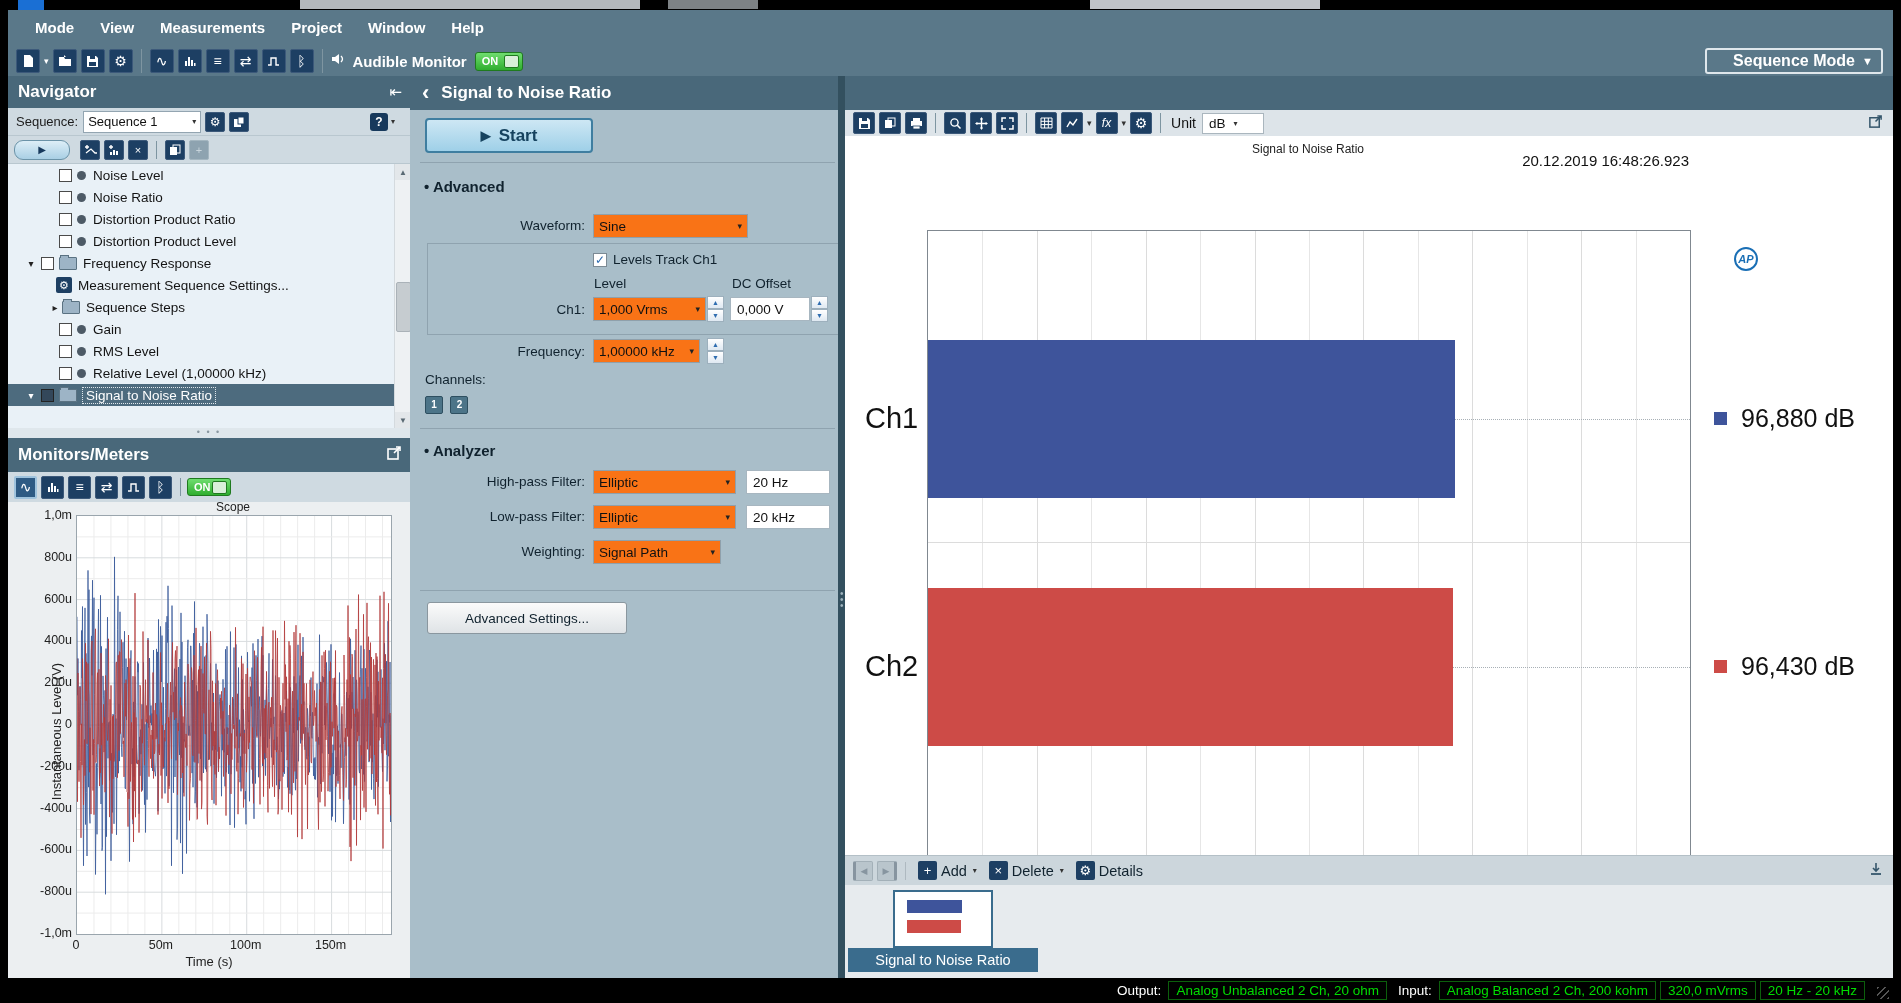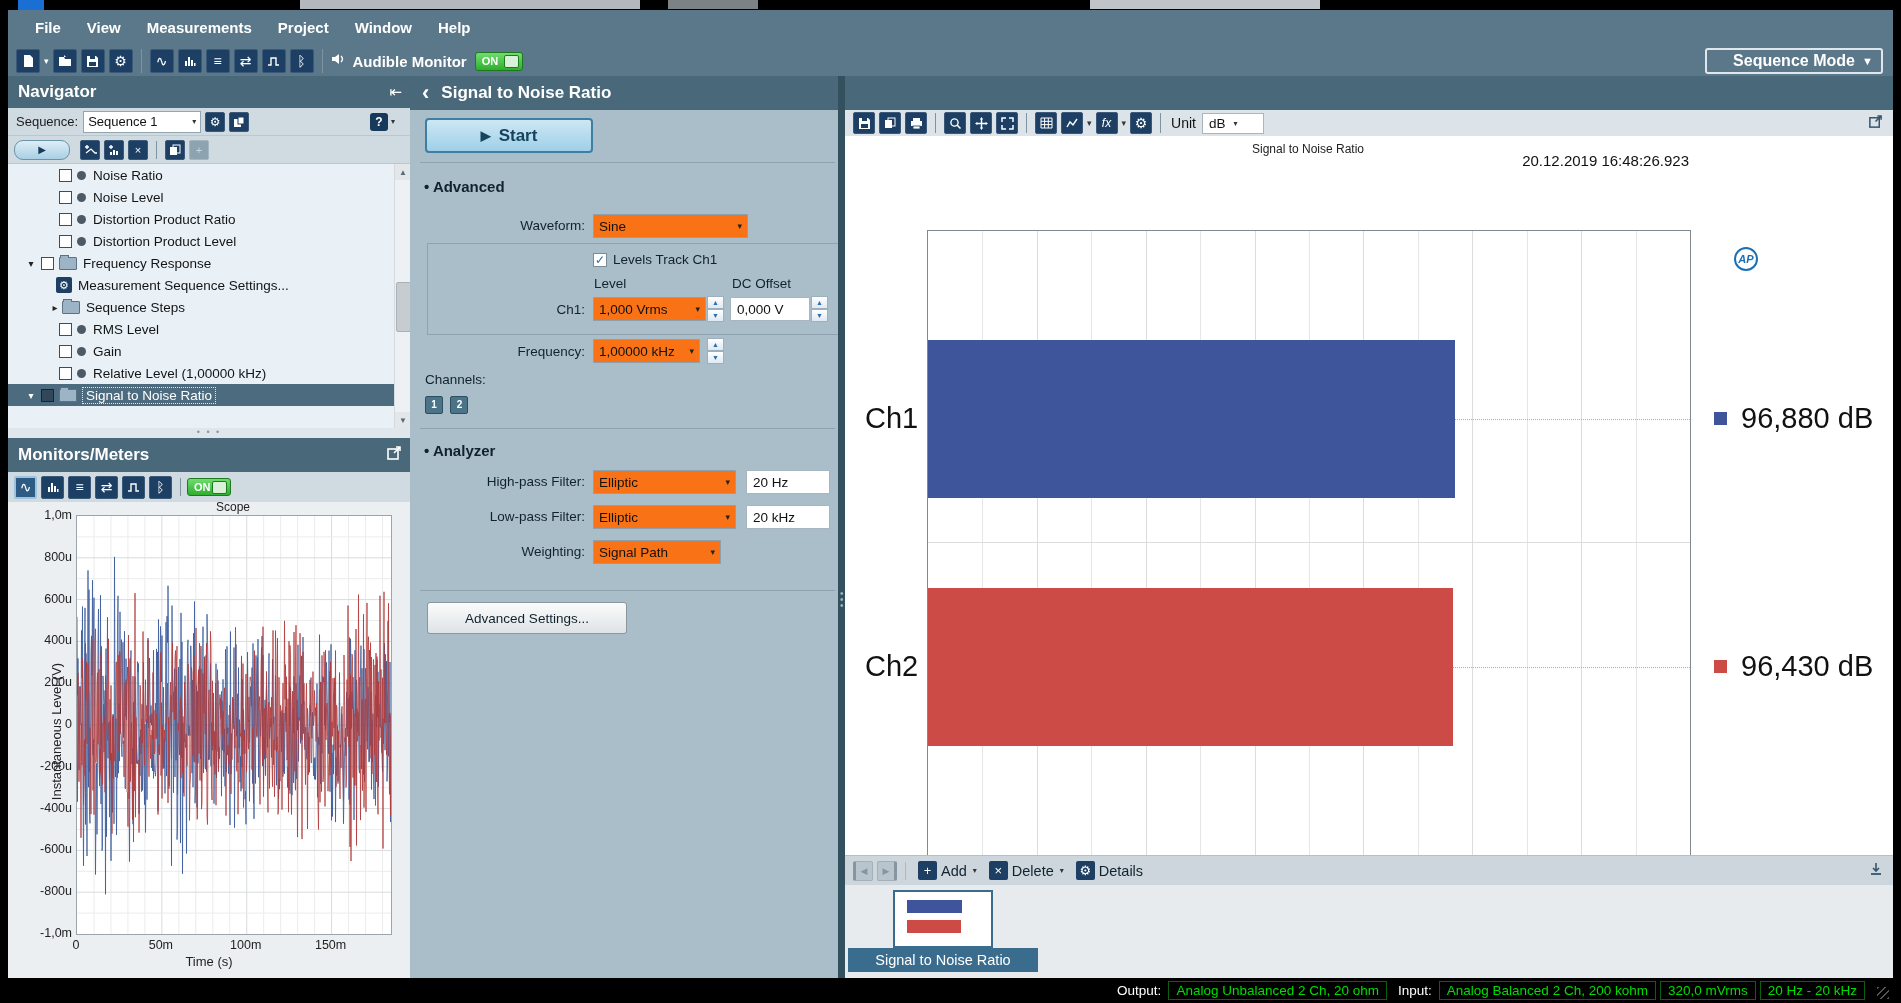--- a/index.html
+++ b/index.html
@@ -124,21 +124,21 @@
   .chart-area{position:absolute;left:0;top:60px;width:100%;height:719px;background:#fff;}
   .snr-title{position:absolute;left:82px;top:6px;width:762px;text-align:center;font-size:12px;color:#222;}
   .snr-ts{position:absolute;right:204px;top:16px;font-size:15px;color:#111;}
   .plot{position:absolute;left:82px;top:94px;width:762px;height:624px;border:1px solid #808890;background:#fff;}
   .vgrid{position:absolute;top:0;bottom:0;width:1px;background:#dcdcdc;}
   .hgrid{position:absolute;left:0;right:0;height:1px;background:#dcdcdc;}
   .bar{position:absolute;left:0;}
   .leader{position:absolute;border-top:1px dotted #a8b0b6;}
   .cat{position:absolute;font-size:29px;color:#111;transform:translateY(-50%);}
   .legend-sq{position:absolute;width:13px;height:13px;}
-  .legend-val{position:absolute;font-size:29px;color:#111;transform:translateY(-50%);white-space:nowrap;}
+  .legend-val{position:absolute;font-size:25px;color:#111;transform:translateY(-50%);white-space:nowrap;}
   .xtick{position:absolute;top:728px;font-size:29px;color:#111;transform:translateX(-50%) scaleX(0.82);}
   .snr-xlabel{position:absolute;left:82px;top:766px;width:762px;text-align:center;font-size:13.5px;color:#111;}
   .ap-logo{position:absolute;left:806px;top:16px;width:24px;height:24px;border:2px solid #1a6fb5;border-radius:50%;
            color:#1a6fb5;font-style:italic;font-weight:bold;font-size:11px;display:flex;align-items:center;justify-content:center;box-sizing:border-box;}
   .gbottom{position:absolute;left:0;top:779px;width:100%;height:30px;background:#ccd6dc;display:flex;align-items:center;padding-left:6px;box-sizing:border-box;border-top:1px solid #b4c0c7;}
   .gbottom .navb{width:20px;height:20px;background:#b9c5cc;border:1px solid #a3b0b8;border-radius:2px;color:#8795a0;
                  font-size:9px;display:flex;align-items:center;justify-content:center;margin:0 2px;box-sizing:border-box;}
   .gbottom .miniico{width:19px;height:19px;background:#1d3f63;border-radius:2px;color:#fff;font-size:13px;
                     display:flex;align-items:center;justify-content:center;margin:0 4px 0 6px;}
   .gbottom .blbl{font-size:14.5px;color:#10222e;}
@@ -160,21 +160,21 @@
 
 <div class="frag" style="left:18px;width:26px;background:#1a6fd4;height:10px;"></div>
 <div class="frag" style="left:300px;width:340px;background:#b4b8bc;"></div>
 <div class="frag" style="left:668px;width:90px;background:#7d8285;"></div>
 <div class="frag" style="left:1090px;width:230px;background:#c0c4c8;"></div>
 
 <div class="app">
 
   <div class="menubar">
     <div id="menu-items" style="display:flex;">
-        <span class="menu-item">File</span>
+        <span class="menu-item">Mode</span>
         <span class="menu-item">View</span>
         <span class="menu-item">Measurements</span>
         <span class="menu-item">Project</span>
         <span class="menu-item">Window</span>
         <span class="menu-item">Help</span>
       </div>
   </div>
 
   <div class="toolbar">
     <span class="tbtn">
@@ -281,26 +281,26 @@
             <rect x="4" y="1" width="7" height="8" fill="none" stroke="#fff"></rect>
           </svg>
         </span>
       <span class="tbtn disabled">+</span>
     </div>
 
     <div class="tree" id="nav-tree">
         <div class="tree-row ind2">
           <span class="tr-cb"></span>
           <span class="tr-bullet"></span>
+          <span class="tr-label">Noise Level</span>
+        </div>
+        <div class="tree-row ind2">
+          <span class="tr-cb"></span>
+          <span class="tr-bullet"></span>
           <span class="tr-label">Noise Ratio</span>
-        </div>
-        <div class="tree-row ind2">
-          <span class="tr-cb"></span>
-          <span class="tr-bullet"></span>
-          <span class="tr-label">Noise Level</span>
         </div>
         <div class="tree-row ind2">
           <span class="tr-cb"></span>
           <span class="tr-bullet"></span>
           <span class="tr-label">Distortion Product Ratio</span>
         </div>
         <div class="tree-row ind2">
           <span class="tr-cb"></span>
           <span class="tr-bullet"></span>
           <span class="tr-label">Distortion Product Level</span>
@@ -316,26 +316,26 @@
           <span class="tr-label">Measurement Sequence Settings...</span>
         </div>
         <div class="tree-row ind2b">
           <span class="tr-exp">▸</span>
           <span class="tr-folder"></span>
           <span class="tr-label">Sequence Steps</span>
         </div>
         <div class="tree-row ind2">
           <span class="tr-cb"></span>
           <span class="tr-bullet"></span>
+          <span class="tr-label">Gain</span>
+        </div>
+        <div class="tree-row ind2">
+          <span class="tr-cb"></span>
+          <span class="tr-bullet"></span>
           <span class="tr-label">RMS Level</span>
-        </div>
-        <div class="tree-row ind2">
-          <span class="tr-cb"></span>
-          <span class="tr-bullet"></span>
-          <span class="tr-label">Gain</span>
         </div>
         <div class="tree-row ind2">
           <span class="tr-cb"></span>
           <span class="tr-bullet"></span>
           <span class="tr-label">Relative Level (1,00000 kHz)</span>
         </div>
         <div class="tree-row sel ind1">
           <span class="tr-exp">▾</span>
           <span class="tr-cb filled"></span>
           <span class="tr-folder"></span>

